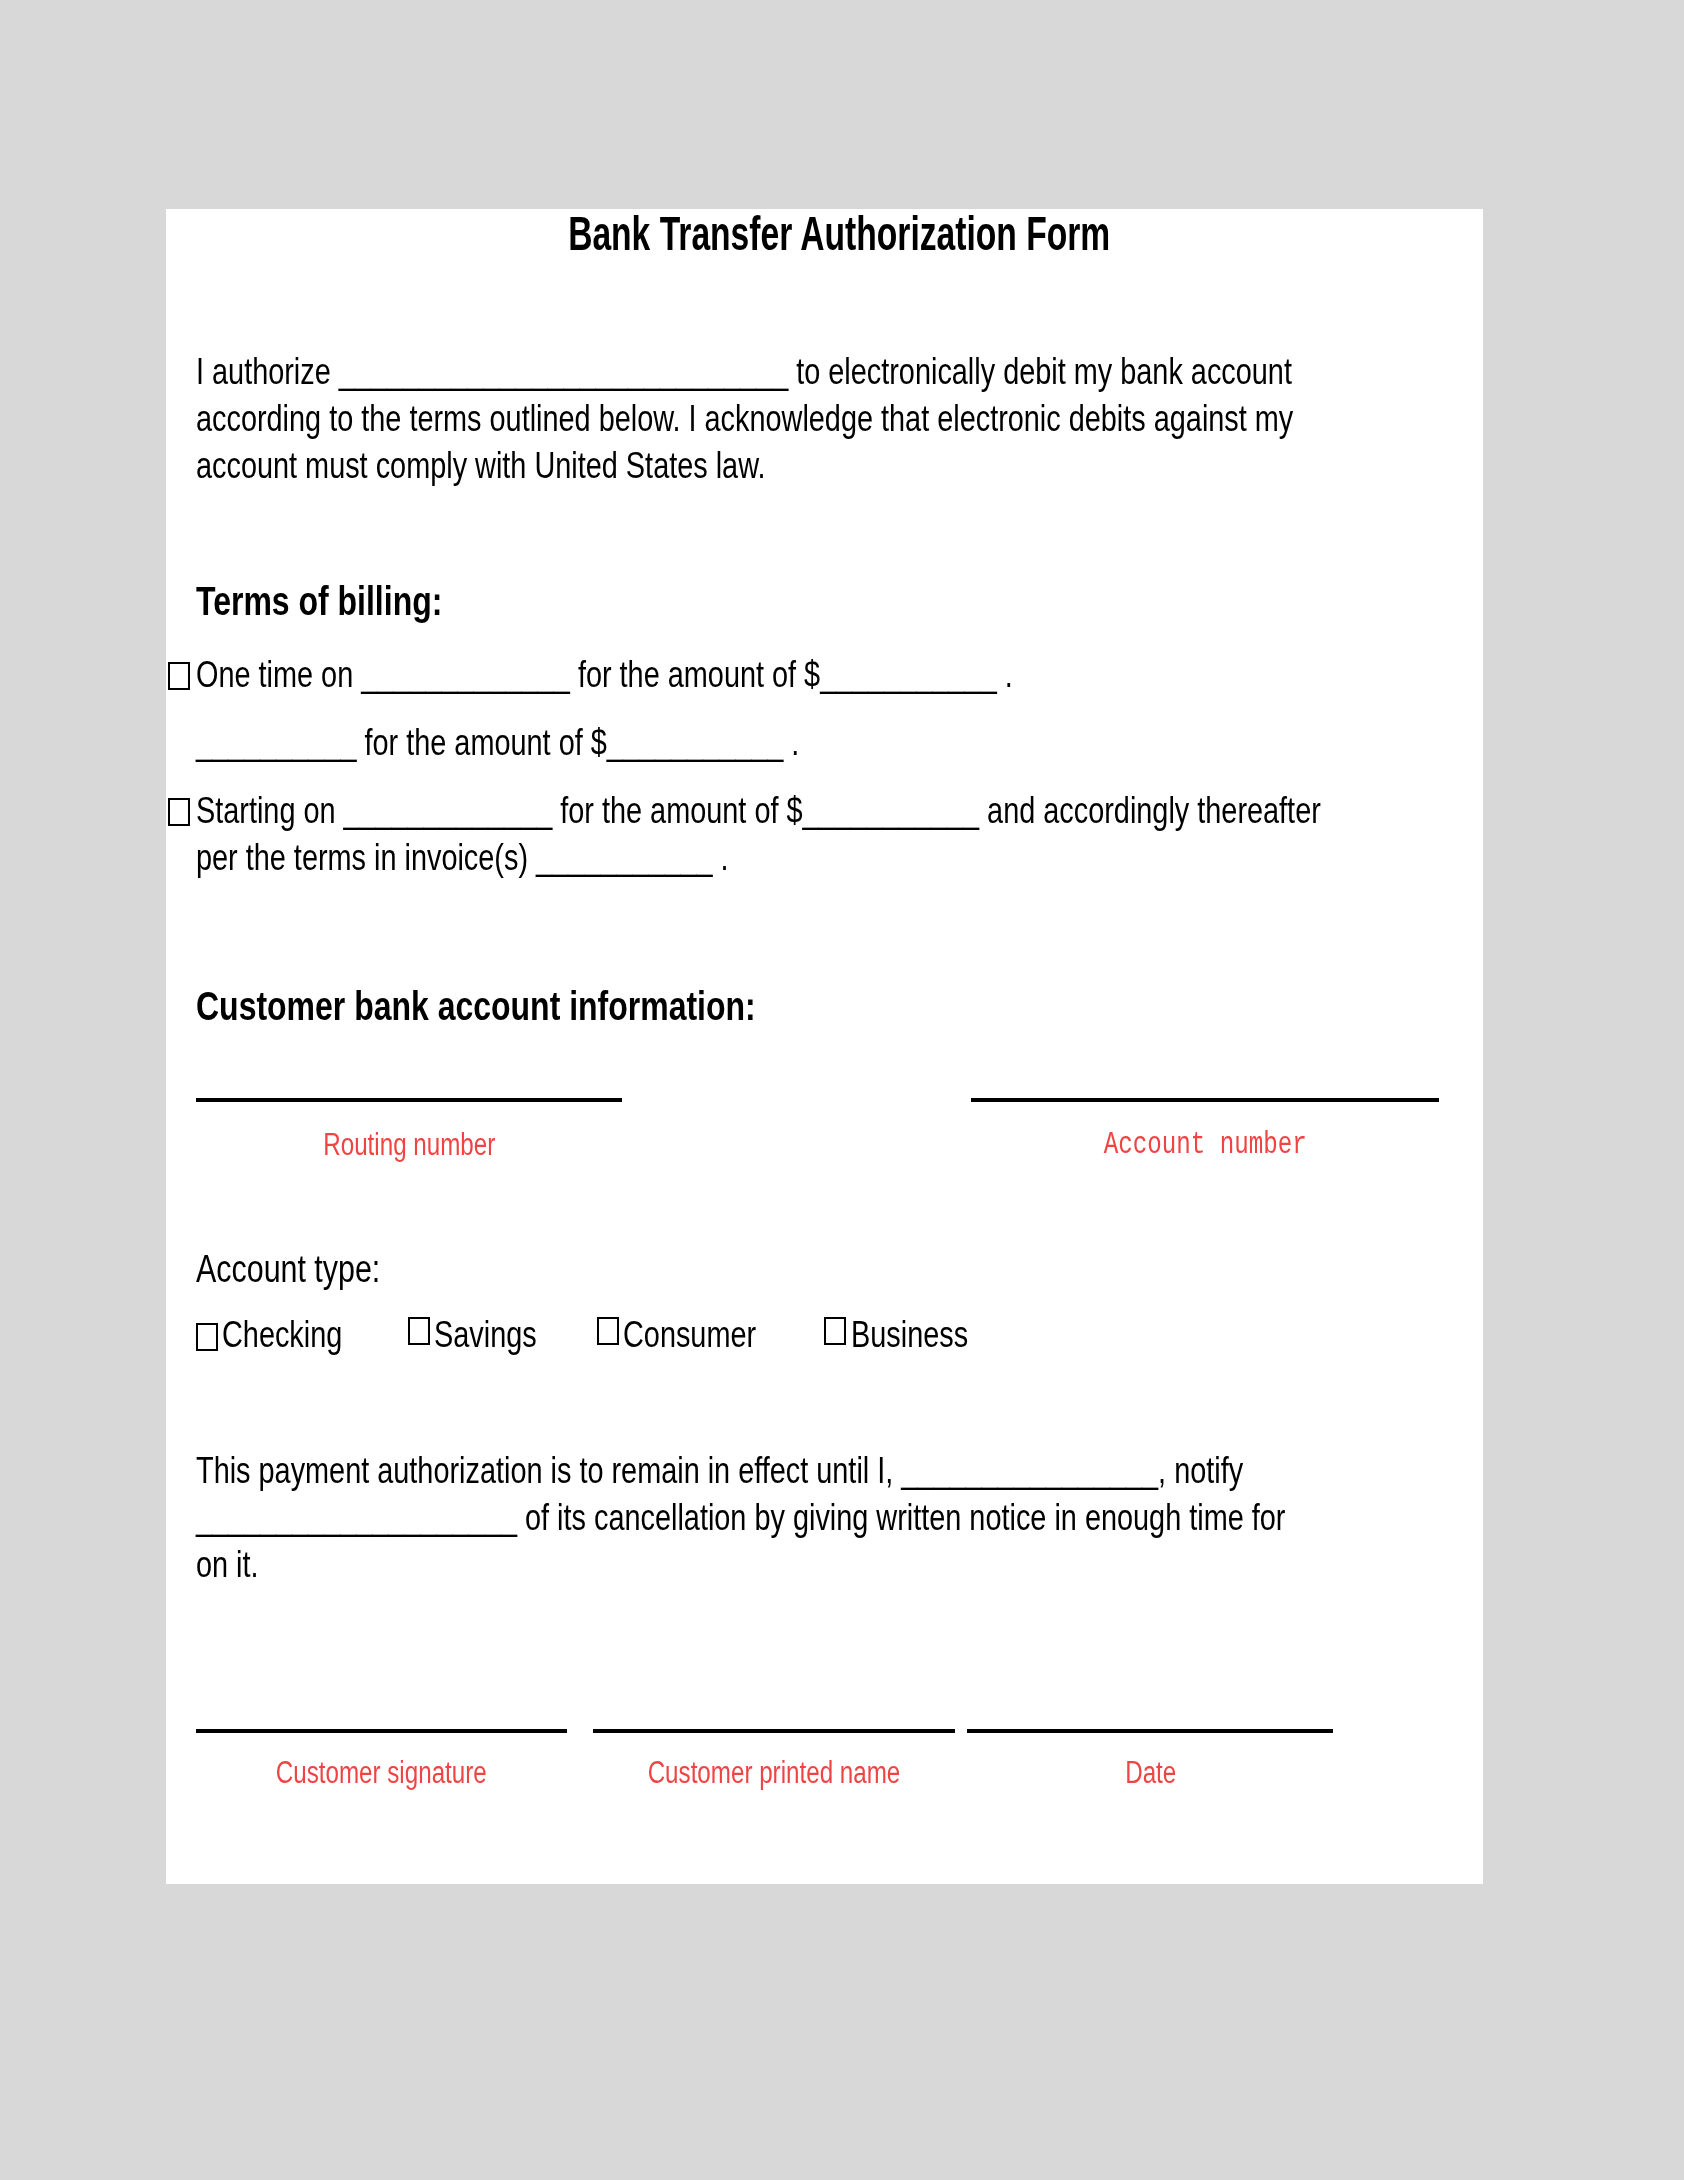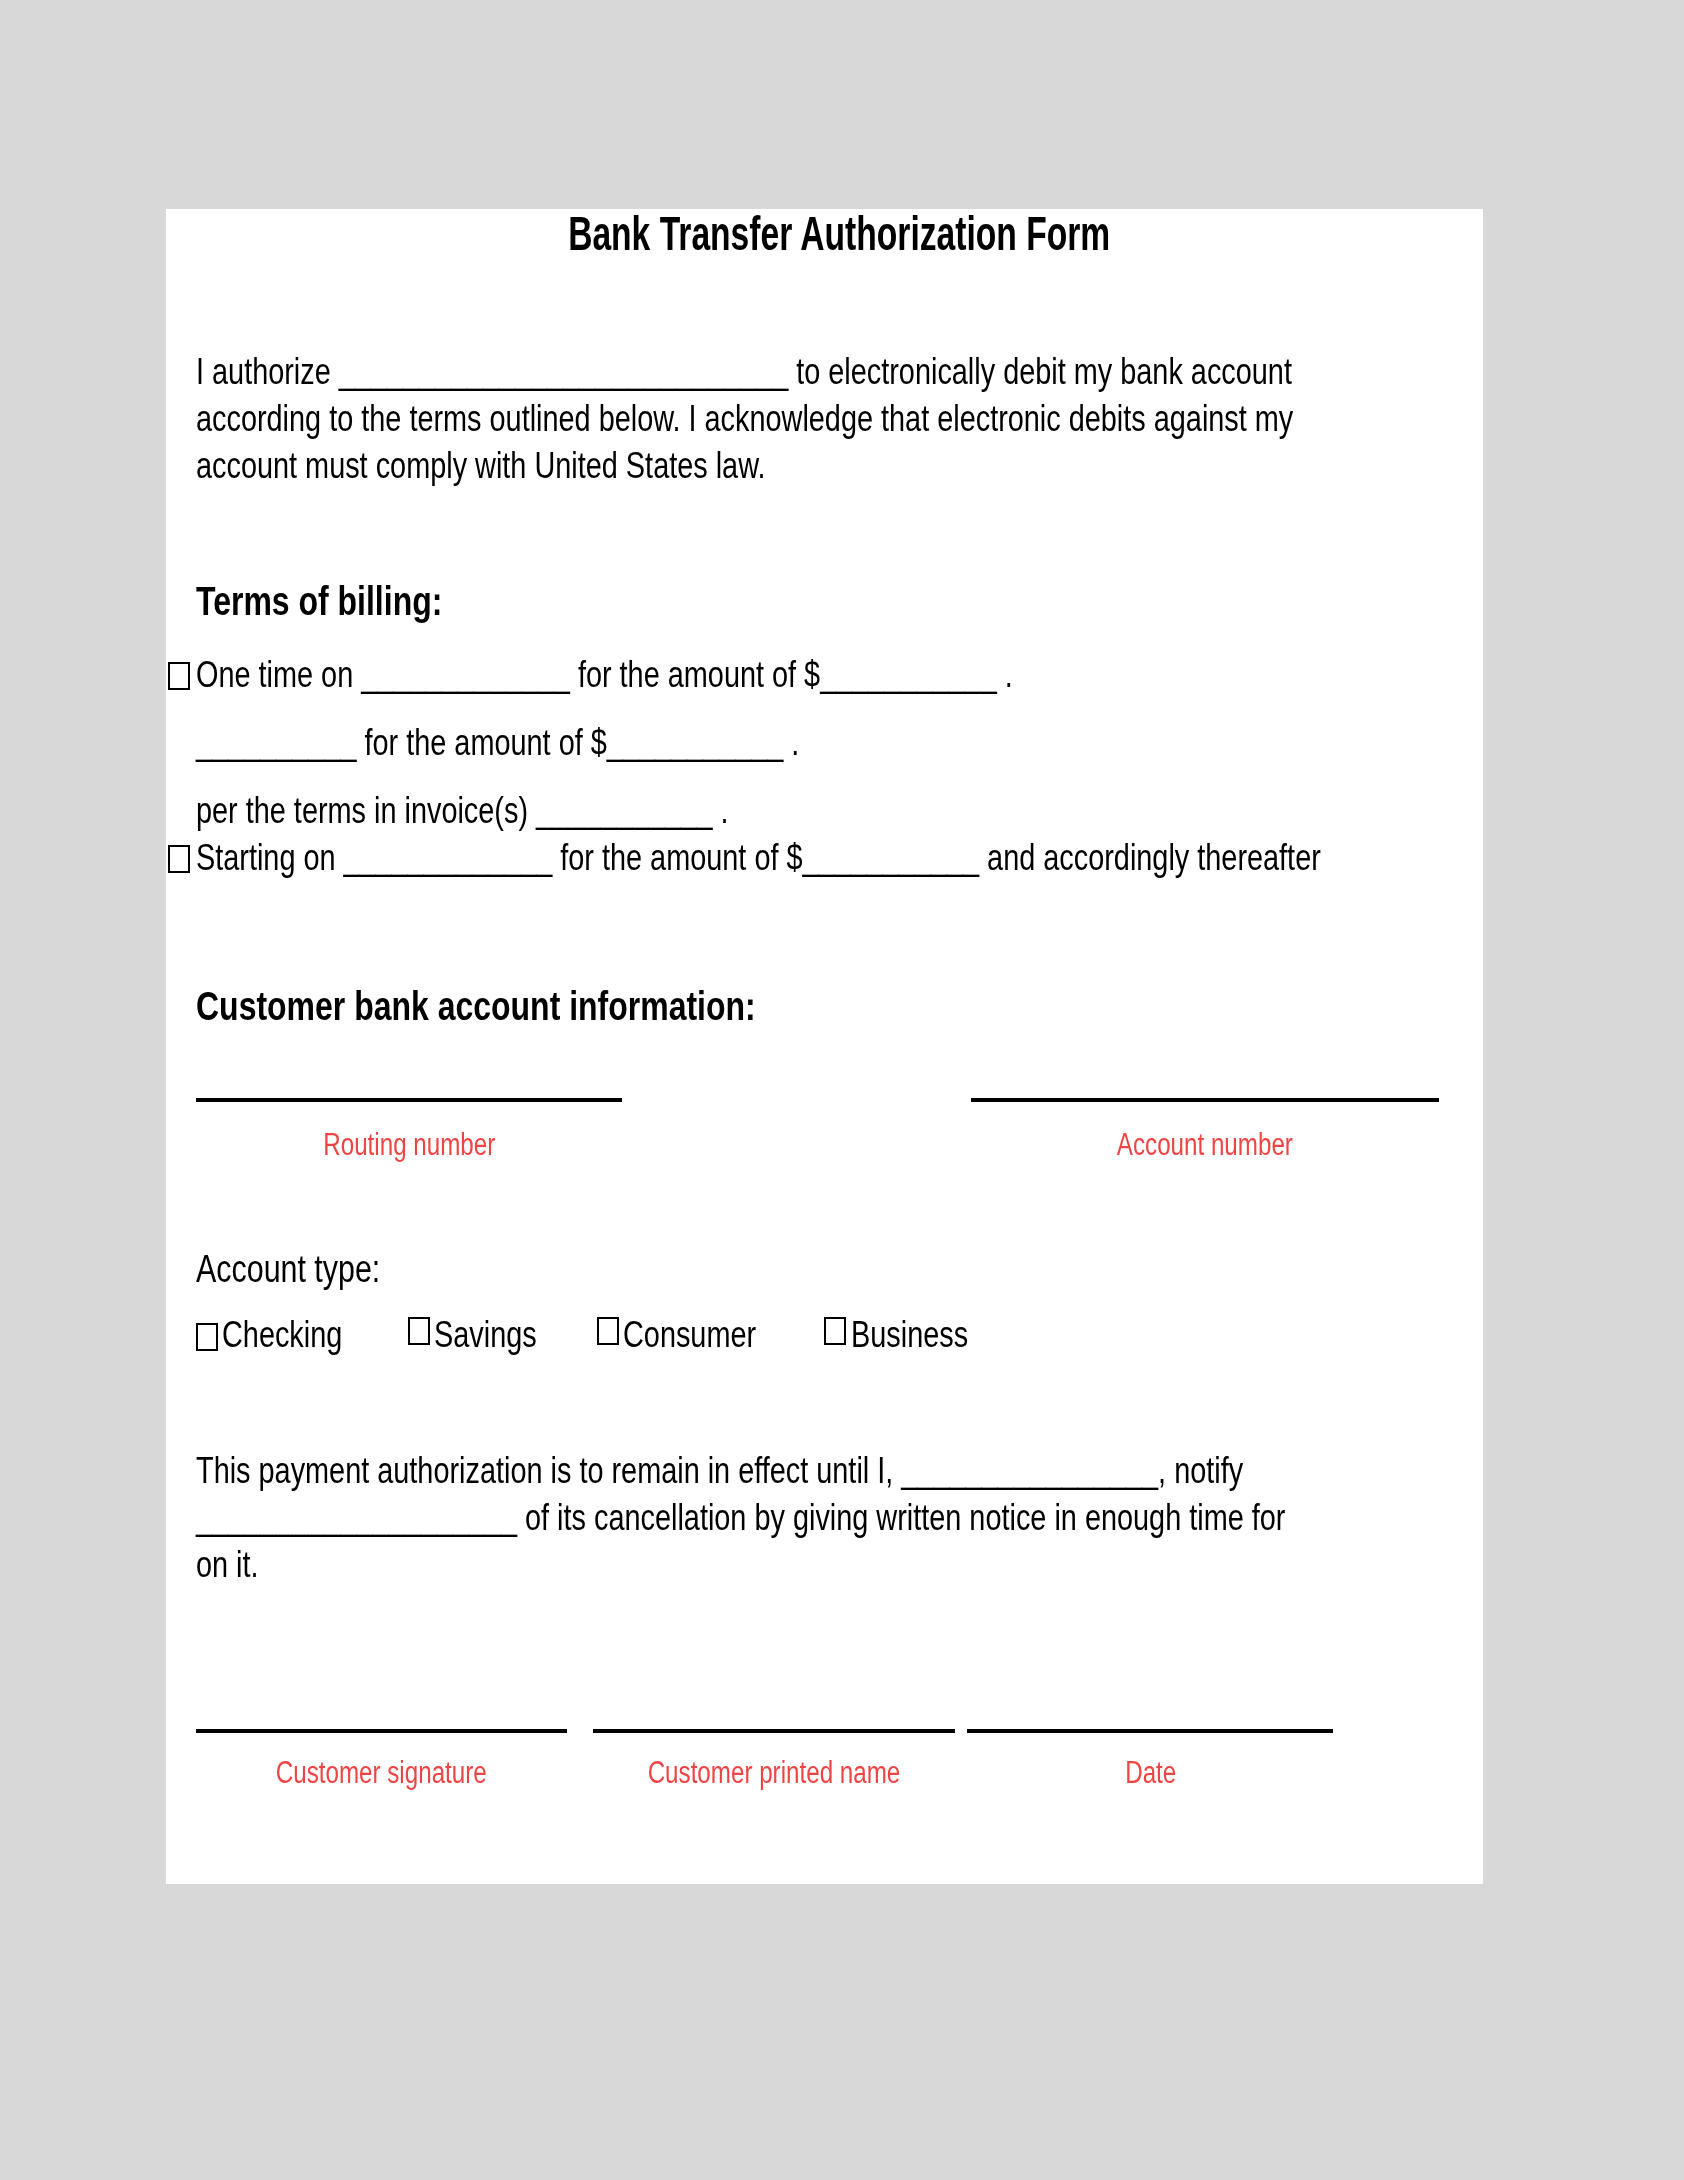--- a/index.html
+++ b/index.html
@@ -40,21 +40,21 @@
   .m-item{margin-top:21px;}
   .bank-heading{margin-top:102px;}
   .rules-row{margin-top:68px;display:flex;}
   .rule{height:0;border-bottom:4.3px solid #000;}
   .rule-routing{width:426px;}
   .rule-account{width:468px;margin-left:349px;}
   .labels-row{margin-top:24px;display:flex;}
   .field-label{color:#ef4444;text-align:center;height:37px;line-height:37px;}
   .field-label .t{font-size:31px;transform-origin:50% 60%;}
   .lbl-routing{width:426px;}
-  .lbl-account{width:468px;margin-left:349px;}
+  .lbl-account{width:468px;margin-left:349px;font-family:Liberation Mono, monospace;}
   .acct-type-heading{margin-top:82px;}
   .options-row{margin-top:19.6px;height:51px;line-height:47px;white-space:nowrap;}
   .opt{display:inline-block;margin-right:31px;}
   .opt .cbx{margin-right:4.3px;}
   .opt:not(:first-child) .cbx{transform:translateY(-6px);}
   .closing{margin-top:85px;}
   .sig-row{margin-top:141px;display:flex;}
   .sig-rule-1{width:371px;}
   .sig-rule-2{width:362px;margin-left:25.6px;}
   .sig-rule-3{width:366px;margin-left:12.8px;}
@@ -84,22 +84,22 @@
     </div>
 
     <div id="billing-items">
         <div class="item m-item1">
           <div class="line first"><span class="cbx"></span><span class="t">One time on _____________ for the amount of $___________ .</span></div>
         </div>
         <div class="item m-item">
           <div class="line"><span class="t">__________ for the amount of $___________ .</span></div>
         </div>
         <div class="item m-item">
+          <div class="line first"><span class="cbx"></span><span class="t">Starting on _____________ for the amount of $___________ and accordingly thereafter</span></div>
           <div class="line"><span class="t">per the terms in invoice(s) ___________ .</span></div>
-          <div class="line first"><span class="cbx"></span><span class="t">Starting on _____________ for the amount of $___________ and accordingly thereafter</span></div>
         </div>
       </div>
 
     <div class="line heading-line bank-heading">
       <span class="t">Customer bank account information:</span>
     </div>
 
     <div class="rules-row">
       <div class="rule rule-routing"></div>
       <div class="rule rule-account"></div>

